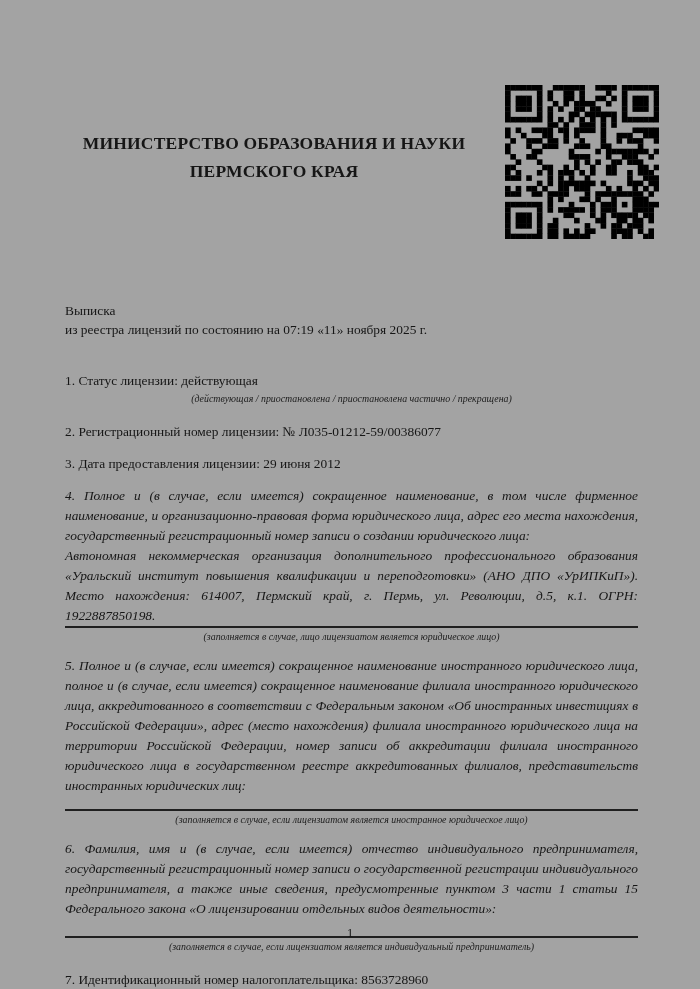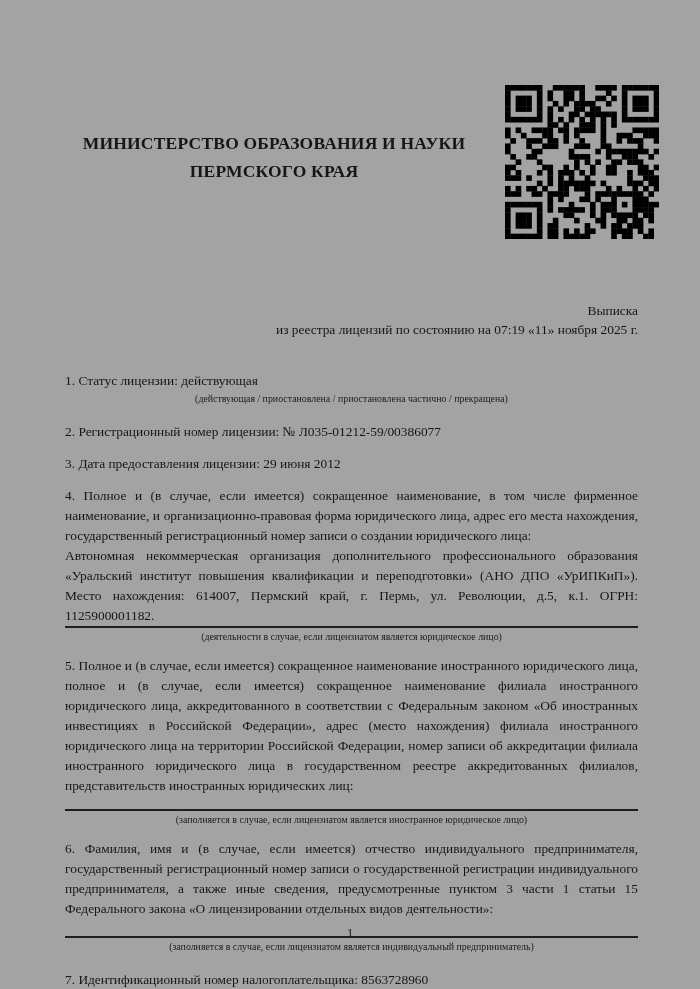--- a/index.html
+++ b/index.html
@@ -9,25 +9,25 @@
     color:#161616;overflow:hidden;
   }
   
   .ministry{position:absolute;top:129px;left:58px;width:432px;text-align:center;}
   .ministry-line{font-weight:bold;font-size:17.5px;line-height:28px;letter-spacing:.2px;}
   .ministry-caption{font-size:9.8px;line-height:13px;margin-top:3px;}
   .qr-box{position:absolute;top:85px;left:505px;width:154px;height:154px;}
   .qr-box svg{display:block;width:154px;height:154px;}
   
   .content{position:absolute;top:301px;left:65px;width:573px;font-size:13.4px;line-height:20px;}
-  .title-block{text-align:right;}
+  .title-block{text-align:left;}
   .title-line{line-height:19px;}
   .para{margin:0;}
-  .justify{text-align:justify;}
-  .note{font-size:9.9px;line-height:13px;text-align:center;color:#1b1b1b;}
+  .justify{text-align:justify;font-style:italic;}
+  .note{font-size:9.9px;line-height:13px;text-align:center;color:#1b1b1b;font-style:italic;}
   .rule{border-top:2px solid #1f1f1f;height:0;}
   .pagenum{position:absolute;top:926px;left:0;width:100%;text-align:center;font-size:12.5px;}
 </style>
 </head>
 <body>
 
 <div class="page">
 
   <div class="qr-box">
     <svg id="qr-svg" viewBox="0 0 29 29" xmlns="http://www.w3.org/2000/svg">
@@ -474,23 +474,23 @@
     </div>
 
     <p class="para" style="margin-top:32px">1. Статус лицензии: действующая</p>
     <div class="note" style="margin-top:1px">(действующая / приостановлена / приостановлена частично / прекращена)</div>
 
     <p class="para" style="margin-top:17px">2. Регистрационный номер лицензии: № Л035-01212-59/00386077</p>
 
     <p class="para" style="margin-top:12px">3. Дата предоставления лицензии: 29 июня 2012</p>
 
     <p class="para justify" style="margin-top:12px">4. Полное и (в случае, если имеется) сокращенное наименование, в том числе фирменное наименование, и организационно-правовая форма юридического лица, адрес его места нахождения, государственный регистрационный номер записи о создании юридического лица:</p>
-    <p class="para justify">Автономная некоммерческая организация дополнительного профессионального образования «Уральский институт повышения квалификации и переподготовки» (АНО ДПО «УрИПКиП»). Место нахождения: 614007, Пермский край, г. Пермь, ул. Революции, д.5, к.1. ОГРН: 1125900001182.</p>
+    <p class="para justify">Автономная некоммерческая организация дополнительного профессионального образования «Уральский институт повышения квалификации и переподготовки» (АНО ДПО «УрИПКиП»). Место нахождения: 614007, Пермский край, г. Пермь, ул. Революции, д.5, к.1. ОГРН: 1922887850198.</p>
     <div class="rule"></div>
-    <div class="note" style="margin-top:2px">(деятельности в случае, если лицензиатом является юридическое лицо)</div>
+    <div class="note" style="margin-top:2px">(заполняется в случае, лицо лицензиатом является юридическое лицо)</div>
 
     <p class="para justify" style="margin-top:13px">5. Полное и (в случае, если имеется) сокращенное наименование иностранного юридического лица, полное и (в случае, если имеется) сокращенное наименование филиала иностранного юридического лица, аккредитованного в соответствии с Федеральным законом «Об иностранных инвестициях в Российской Федерации», адрес (место нахождения) филиала иностранного юридического лица на территории Российской Федерации, номер записи об аккредитации филиала иностранного юридического лица в государственном реестре аккредитованных филиалов, представительств иностранных юридических лиц:</p>
     <div class="rule" style="margin-top:13px"></div>
     <div class="note" style="margin-top:2px">(заполняется в случае, если лицензиатом является иностранное юридическое лицо)</div>
 
     <p class="para justify" style="margin-top:13px">6. Фамилия, имя и (в случае, если имеется) отчество индивидуального предпринимателя, государственный регистрационный номер записи о государственной регистрации индивидуального предпринимателя, а также иные сведения, предусмотренные пунктом 3 части 1 статьи 15 Федерального закона «О лицензировании отдельных видов деятельности»:</p>
     <div class="rule" style="margin-top:17px"></div>
     <div class="note" style="margin-top:2px">(заполняется в случае, если лицензиатом является индивидуальный предприниматель)</div>
 
     <p class="para" style="margin-top:17px">7. Идентификационный номер налогоплательщика: 8563728960</p>

